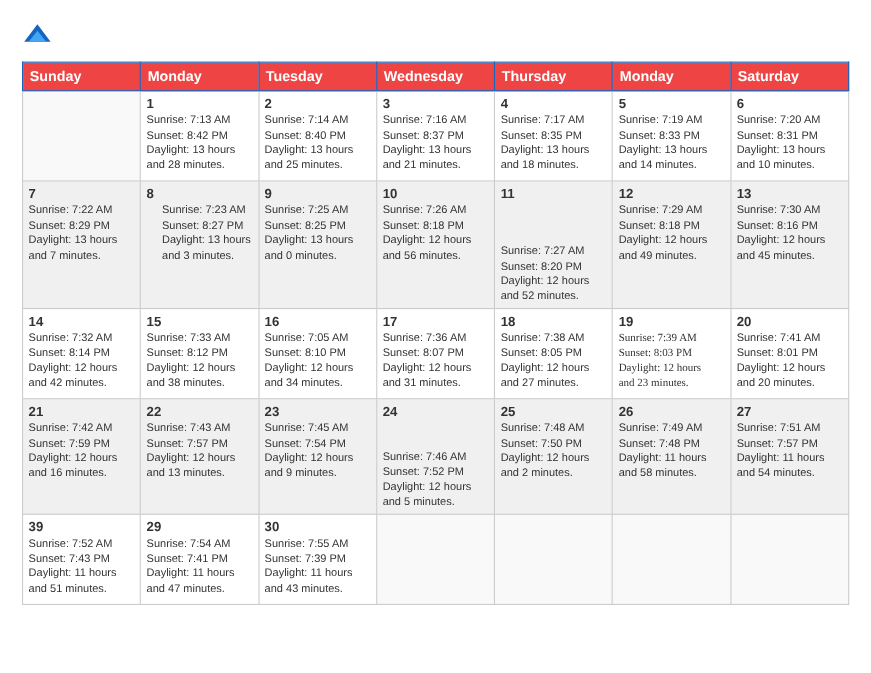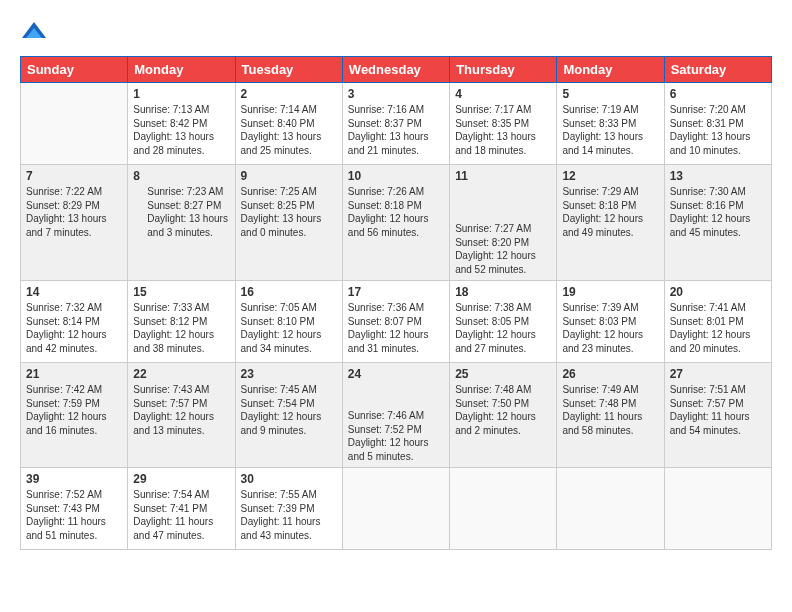--- a/index.html
+++ b/index.html
@@ -251,21 +251,21 @@
           </td>
           <td>
             <div class="day-number">18</div>
             <div class="day-info" style="white-space: pre-line;">Sunrise: 7:38 AM
 Sunset: 8:05 PM
 Daylight: 12 hours
 and 27 minutes.</div>
           </td>
           <td>
             <div class="day-number">19</div>
-            <div class="day-info" style="white-space: pre-line;">Sunrise: 7:39 AM
+            <div class="day-info" style="white-space: pre-line; font-family: Liberation Serif, serif;">Sunrise: 7:39 AM
 Sunset: 8:03 PM
 Daylight: 12 hours
 and 23 minutes.</div>
           </td>
           <td>
             <div class="day-number">20</div>
             <div class="day-info" style="white-space: pre-line;">Sunrise: 7:41 AM
 Sunset: 8:01 PM
 Daylight: 12 hours
 and 20 minutes.</div>

